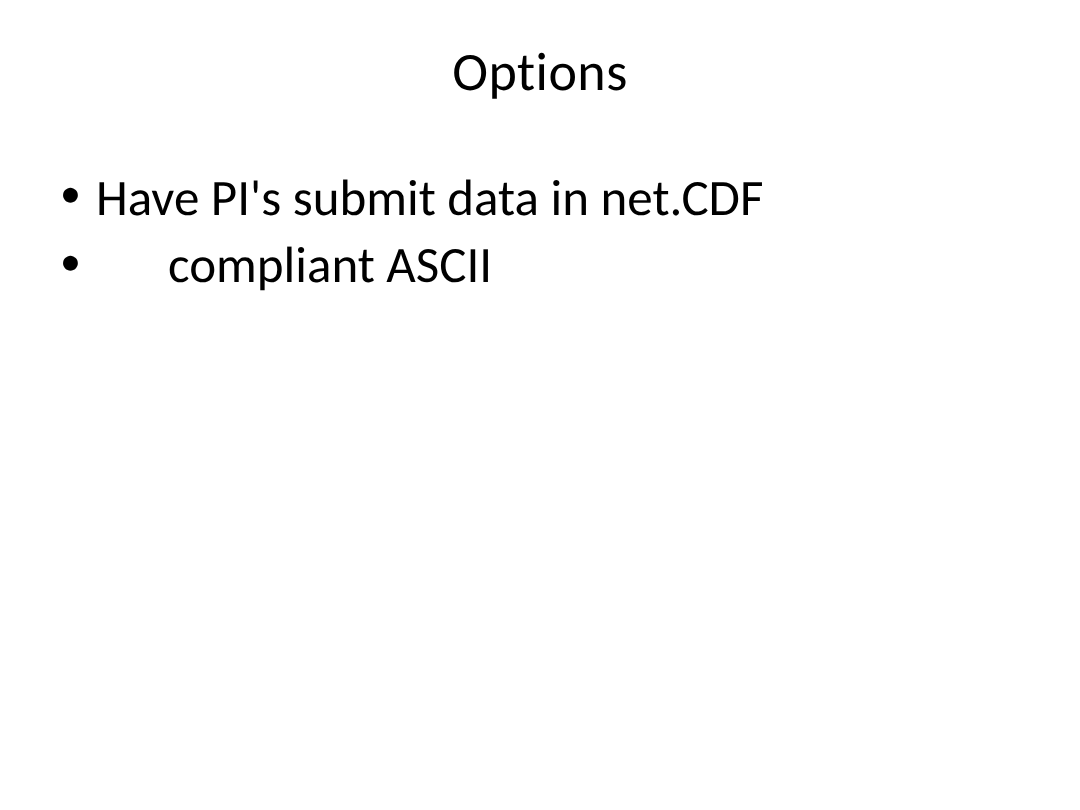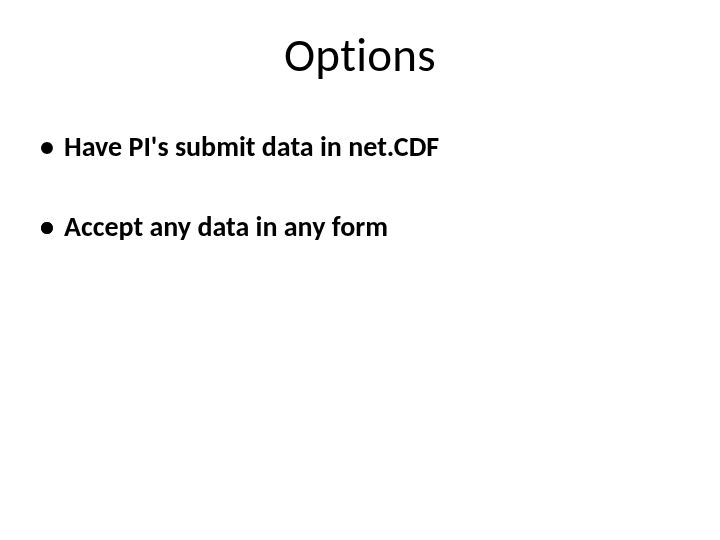--- a/index.html
+++ b/index.html
@@ -15,40 +15,39 @@
       color: #000000;
       overflow: hidden;
     }
     .slide {
       width: 100%;
       height: 100%;
       padding: 26px 30px 0 30px;
     }
     .title {
       text-align: center;
-      font-size: 47px;
+      font-size: 36px;
       font-weight: 400;
       margin-bottom: 42px;
       letter-spacing: 0.3px;
     }
     .content {
       padding-left: 0;
     }
     ul.bullets {
       list-style: none;
       padding-left: 8px;
     }
     ul.bullets > li {
       position: relative;
-      font-size: 28px;
+      font-size: 34px;
       line-height: 1.22;
       padding-left: 26px;
       margin-bottom: 4px;
-      font-weight: 700;
-      margin-top: 46px;
+      font-weight: 400;
     }
     ul.bullets > li::before {
       content: "•";
       position: absolute;
       left: 2px;
       top: 0;
       font-size: 28px;
     }
     .indent {
       display: block;
@@ -59,19 +58,17 @@
 <body>
 
 <div class="slide">
   <h1 class="title">Options</h1>
   <div class="content">
     <ul class="bullets">
       <li>
         <span>Have PI's submit data in net.CDF</span>
       </li>
       <li>
-      </li>
-      <li>
-        <span>Accept any data in any form</span>
+        <span class="indent">compliant ASCII</span>
       </li>
     </ul>
   </div>
 </div>
 
 </body></html>

